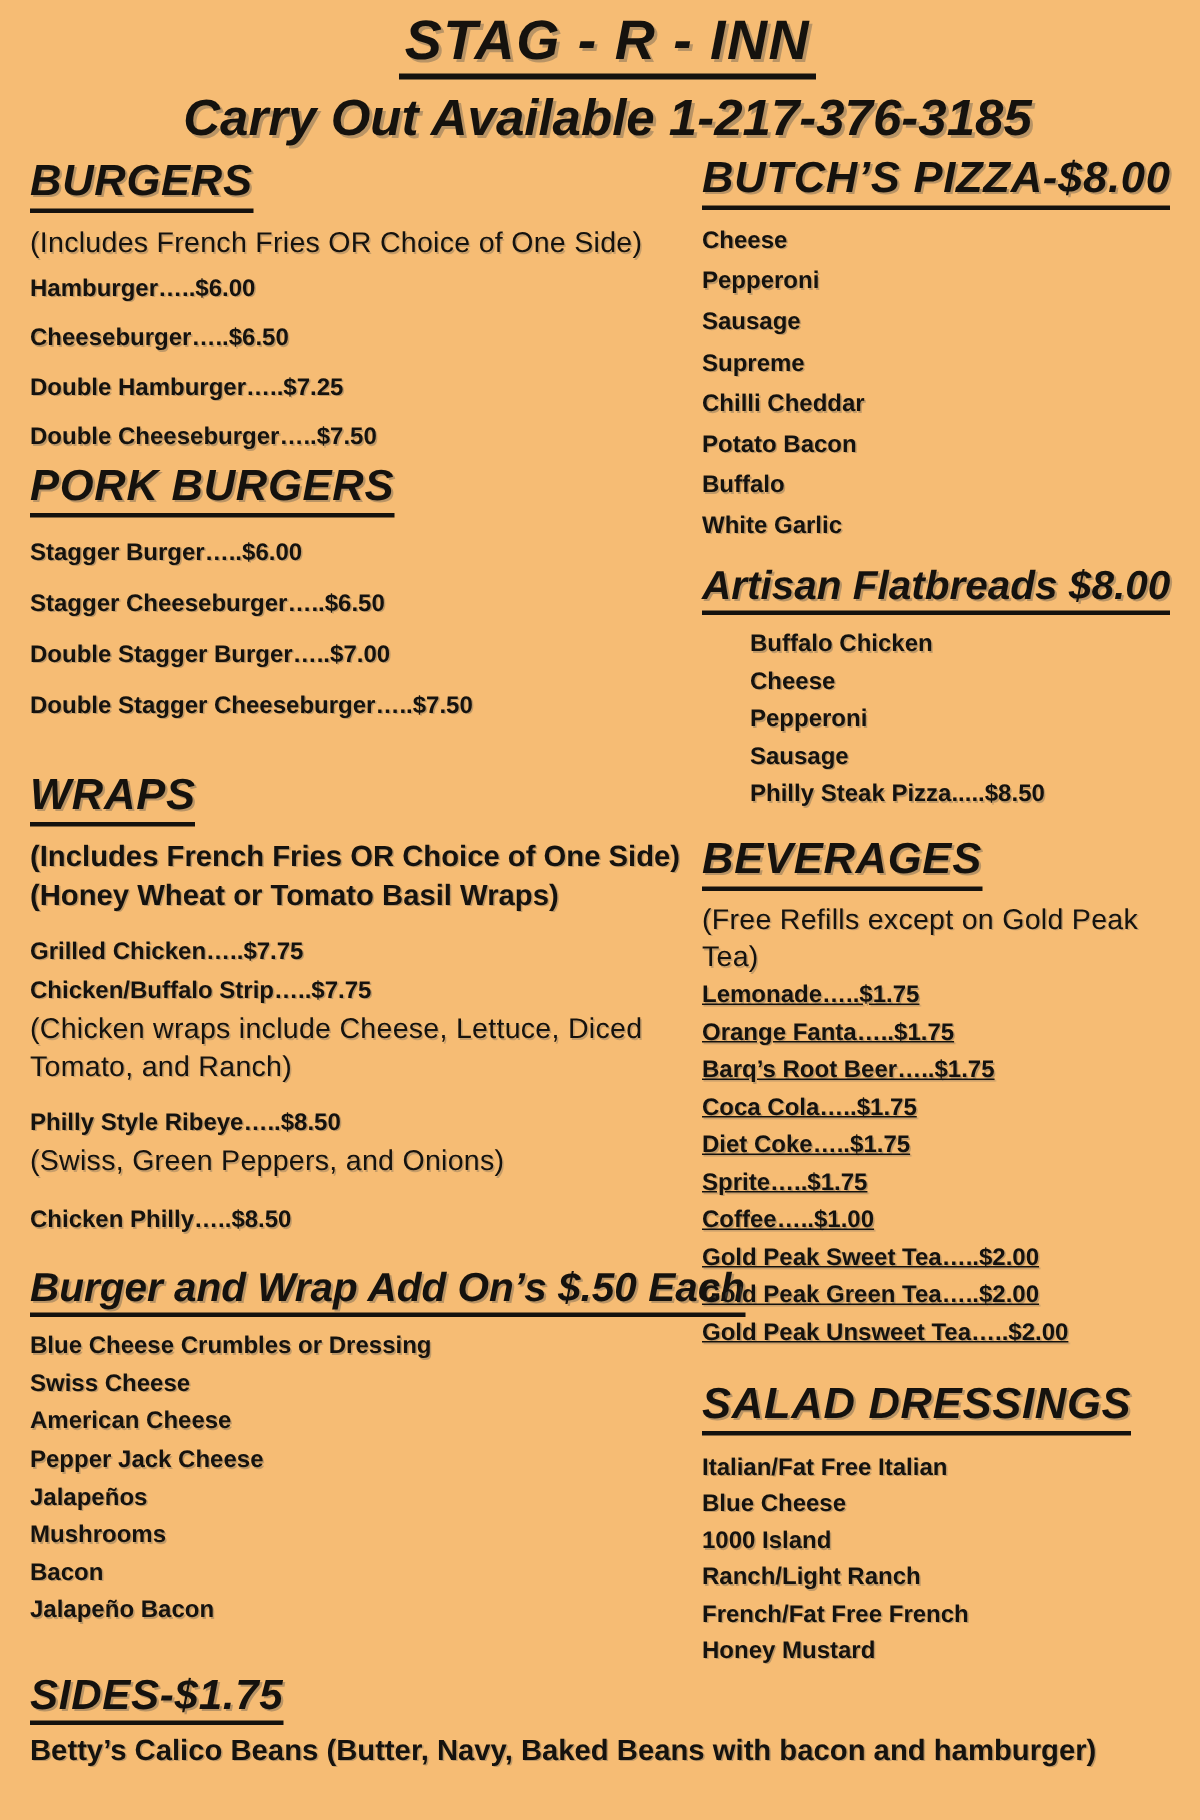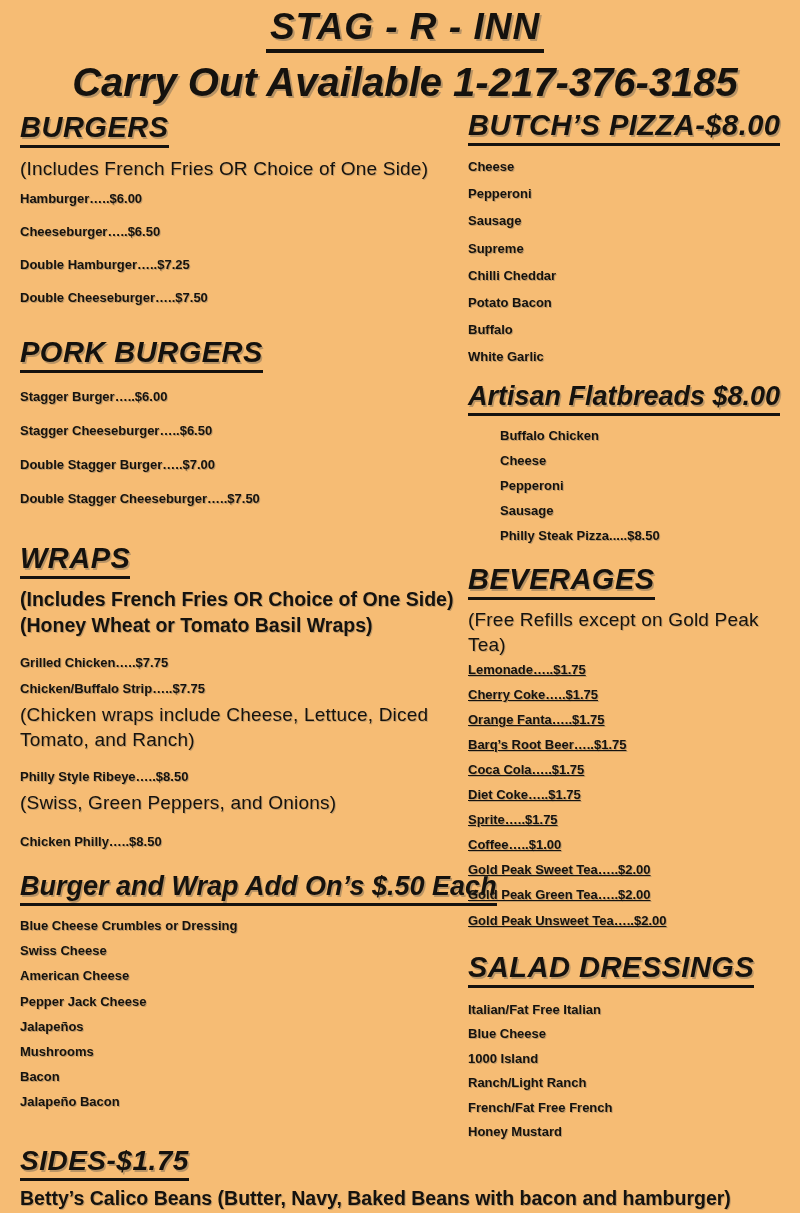--- a/index.html
+++ b/index.html
@@ -20,21 +20,21 @@
   .header { text-align: center; font-weight: bold; font-style: italic; }
   .title {
     display: inline-block;
     font-size: 37px; letter-spacing: 1px;
     border-bottom: 4px solid #15120e;
     padding: 0 4px 1px 4px;
     margin-top: 2px;
     text-shadow: 2px 2px 0 rgba(110,100,85,0.45);
   }
   .subtitle {
-    font-size: 40px; margin-top: 7px; margin-bottom: 4px;
+    font-size: 34px; margin-top: 7px; margin-bottom: 4px;
     text-shadow: 2px 2px 0 rgba(110,100,85,0.45);
   }
   
   .columns { display: flex; flex: 1; }
   .col-left  { width: 448px; }
   .col-right { flex: 1; padding-left: 0; }
   
   .sec-heading {
     display: inline-block;
     font-size: 29px; font-weight: bold; font-style: italic;
@@ -42,34 +42,34 @@
     border-bottom: 3px solid #15120e;
     padding-bottom: 1px;
     margin: 0 0 7px 0;
     text-shadow: 1.5px 1.5px 0 rgba(110,100,85,0.45);
     white-space: nowrap;
   }
   .sec-heading.smaller { font-size: 27px; letter-spacing: 0; }
   
   ul.items { list-style: none; margin: 0; padding: 0; }
   .bold-line, ul.items li {
-    font-weight: bold; font-size: 13px;
+    font-weight: bold; font-size: 16px;
     text-shadow: 1px 1px 0 rgba(110,100,85,0.4);
     white-space: nowrap;
   }
   .note {
     font-weight: normal; font-size: 19px;
     letter-spacing: 0.2px;
     text-shadow: 1px 1px 0 rgba(110,100,85,0.35);
   }
   
   .sec-burgers  { margin-top: 2px; }
   .sec-burgers .note { line-height: 27px; }
   .sec-burgers ul.items li { line-height: 33px; }
-  .sec-burgers { margin-bottom: 22px; }
+  .sec-burgers { }
 
   .sec-pork ul.items li { line-height: 34px; }
   .sec-pork { margin-bottom: 26px; }
 
   .sec-wraps .bnote { font-weight: bold; font-size: 19.5px; line-height: 26px;
     text-shadow: 1px 1px 0 rgba(110,100,85,0.4); }
   .sec-wraps .w-item { line-height: 26px; }
   .sec-wraps .w-note { line-height: 25px; max-width: 430px; white-space: normal; }
   .mt12 { margin-top: 12px; }
   .mt14 { margin-top: 14px; }
@@ -185,21 +185,20 @@
           <li>Sausage</li>
           <li>Philly Steak Pizza.....$8.50</li>
         </ul>
       </section>
 
       <section class="sec-bev">
         <h3 class="sec-heading">BEVERAGES</h3>
         <div class="note">(Free Refills except on Gold Peak Tea)</div>
         <ul class="items">
           <li>Lemonade…..$1.75</li>
-          <li>Cherry Coke…..$1.75</li>
           <li>Orange Fanta…..$1.75</li>
           <li>Barq’s Root Beer…..$1.75</li>
           <li>Coca Cola…..$1.75</li>
           <li>Diet Coke…..$1.75</li>
           <li>Sprite…..$1.75</li>
           <li>Coffee…..$1.00</li>
           <li>Gold Peak Sweet Tea…..$2.00</li>
           <li>Gold Peak Green Tea…..$2.00</li>
           <li>Gold Peak Unsweet Tea…..$2.00</li>
         </ul>

